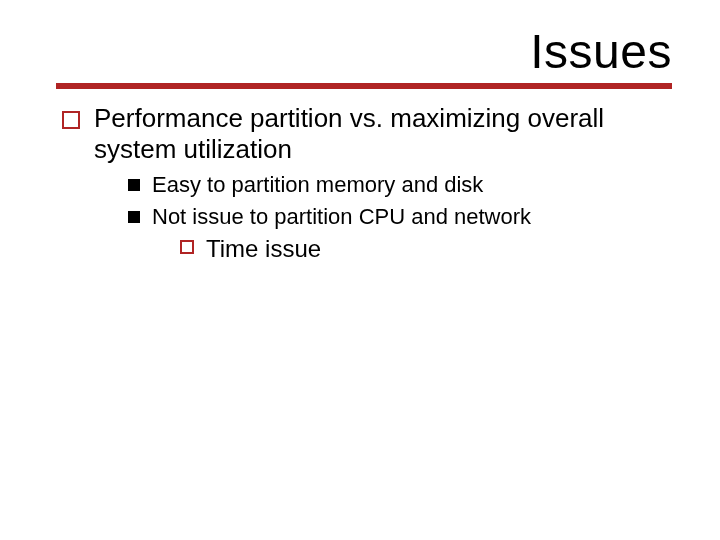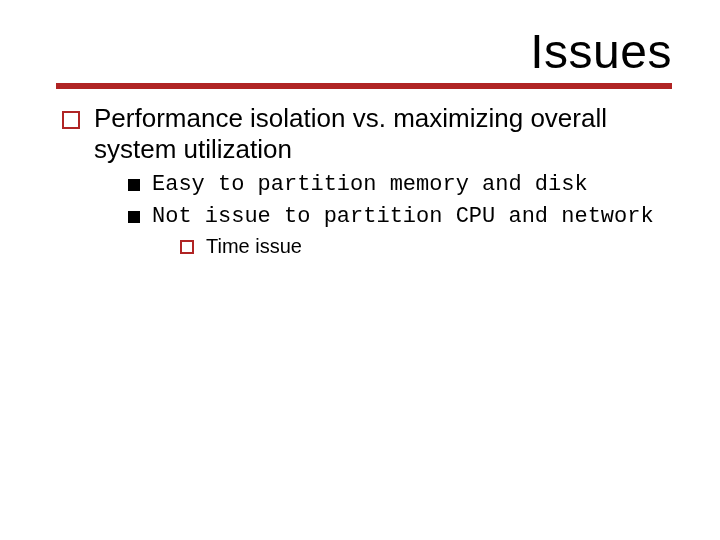--- a/index.html
+++ b/index.html
@@ -53,50 +53,49 @@
   .l2-bullet {
     flex: 0 0 auto;
     width: 12px; height: 12px;
     background: #000;
     margin-top: 8px;
     margin-right: 12px;
   }
   .l2-text {
     font-size: 22px;
     line-height: 1.25;
-    font-family: Liberation Mono, monospace;
   }
 
   
   .l3 { padding-left: 28px; margin-top: 4px; }
   .l3-bullet {
     flex: 0 0 auto;
     width: 10px; height: 10px;
     border: 2px solid #b02424;
     margin-top: 6px;
     margin-right: 12px;
   }
   .l3-text {
-    font-size: 20px;
+    font-size: 24px;
     line-height: 1.25;
   }
 </style>
 </head>
 <body>
 
 <div class="slide">
 
   <h1 class="title">Issues</h1>
   <div class="rule"></div>
 
   <ul class="l1">
     <li>
       <span class="l1-bullet"></span>
       <div>
-        <div class="l1-text">Performance isolation vs. maximizing overall system utilization</div>
+        <div class="l1-text">Performance partition vs. maximizing overall system utilization</div>
 
         <ul class="l2">
           <li>
             <span class="l2-bullet"></span>
             <div class="l2-text">Easy to partition memory and disk</div>
           </li>
           <li>
             <span class="l2-bullet"></span>
             <div>
               <div class="l2-text">Not issue to partition CPU and network</div>

